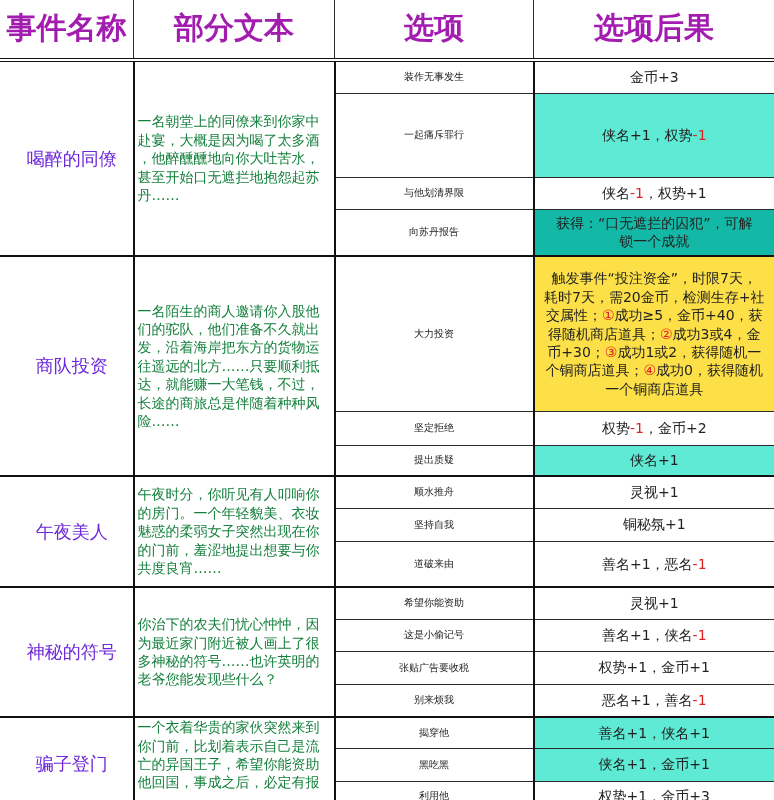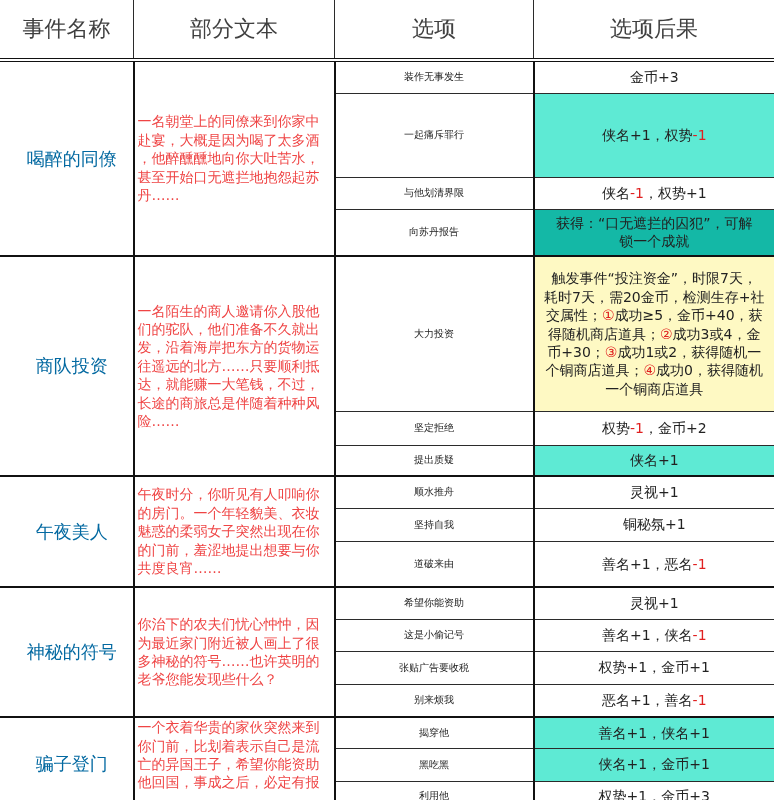--- a/index.html
+++ b/index.html
@@ -12,35 +12,35 @@
   }
   col.c1 { width: 134px; }
   col.c2 { width: 201px; }
   col.c3 { width: 199px; }
   col.c4 { width: 241px; }
   td, th {
     border: 1px solid #2b2b2b; padding: 0; vertical-align: middle;
     text-align: center; overflow: hidden;
   }
   th {
-    height: 59px; font-size: 22px; font-weight: normal; color: #404040;
+    height: 59px; font-size: 30px; font-weight: bold; color: #a21caf;
     border-bottom: 4px double #111;
   }
-  td.name { font-size: 18px; color: #0369a1; border-right: 2px solid #111; padding-left: 11px; }
+  td.name { font-size: 18px; color: #6d28d9; border-right: 2px solid #111; padding-left: 11px; }
   td.text {
     text-align: left; font-size: 14px; line-height: 18.4px;
-    white-space: pre-line; padding: 0 2px 0 3px; color: #ef4444;
+    white-space: pre-line; padding: 0 2px 0 3px; color: #15803d;
     border-right: 2px solid #111;
   }
   td.opt { font-size: 10px; color: #222; border-right: 2px solid #111; }
   td.res { font-size: 14px; color: #222; line-height: 18.4px; white-space: pre-line; }
   tr.grp-start td { border-top: 2px solid #111; }
   .yellow { background: #5eead4; }
   .green  { background: #14b8a6; }
-  .blue   { background: #fef9c3; }
+  .blue   { background: #fde047; }
   .red { color: #e02020; }
   td.res.blue { padding: 0 1px; }
   table.events tr:last-child td { border-bottom: 2px solid #a3a3a3; }
 </style>
 </head>
 <body>
 
 <table class="events">
   <colgroup>
       <col class="c1">

